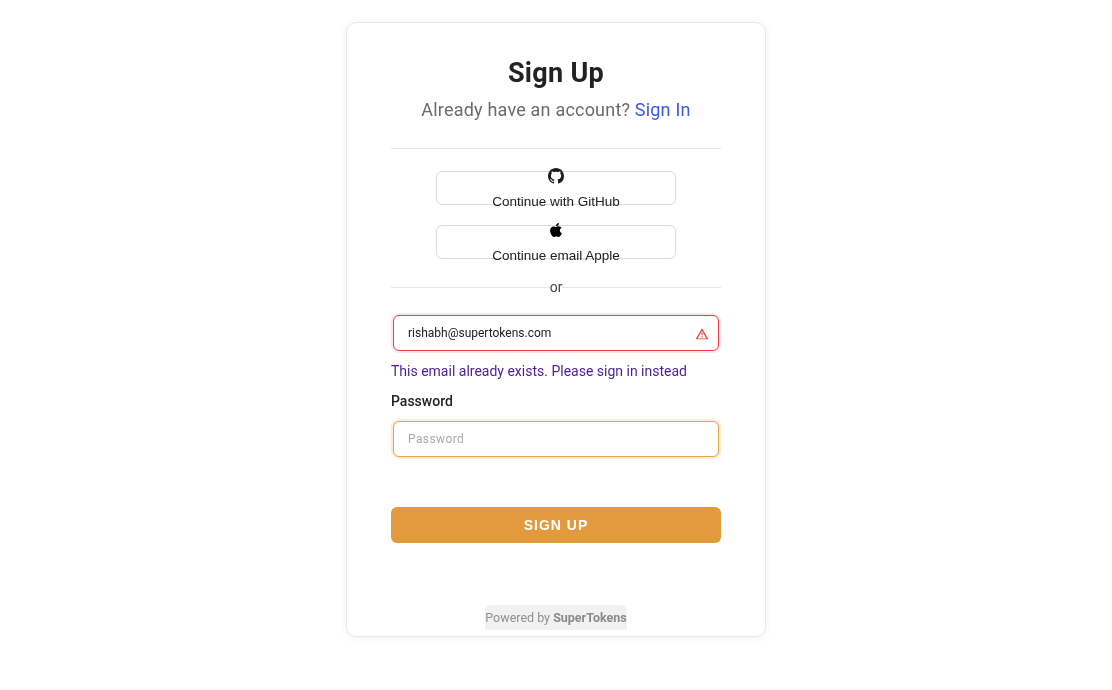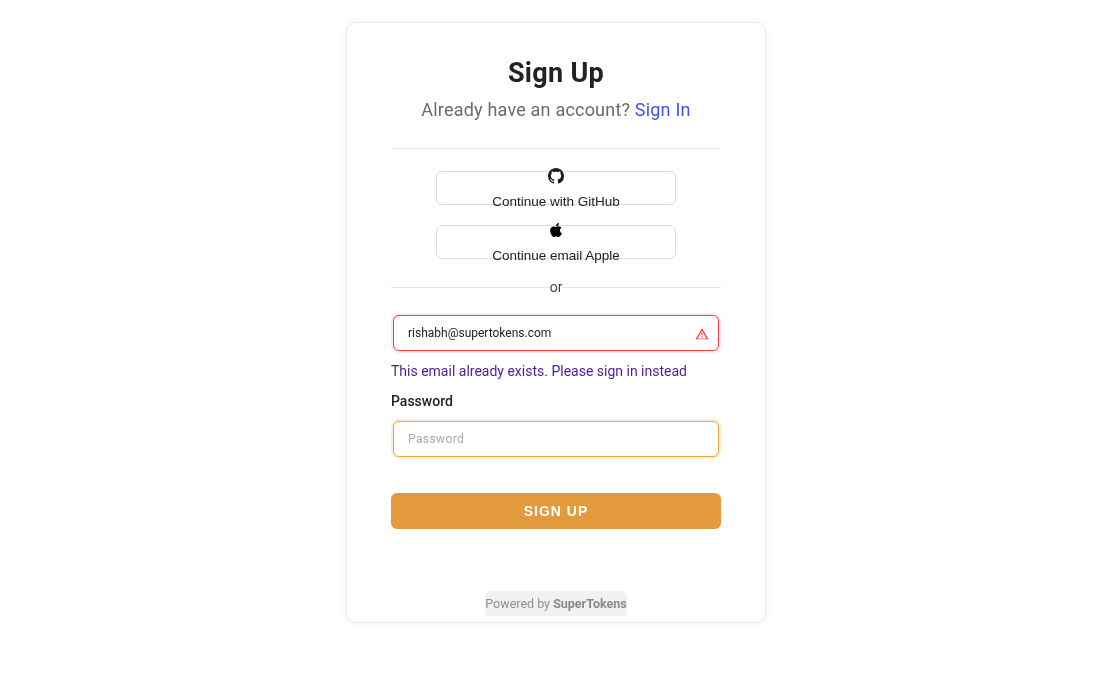--- a/index.html
+++ b/index.html
@@ -140,21 +140,21 @@
       width: 14px;
       height: 14px;
     }
     .error-text {
       color: #4c1d95;
       font-size: 14px;
       margin-top: 4px;
       margin-bottom: 14px;
     }
     .password-group {
-      margin-bottom: 34px;
+      margin-bottom: 48px;
     }
     .submit-button {
       width: 100%;
       height: 36px;
       background: #e29a3d;
       border: none;
       border-radius: 6px;
       color: #fff;
       font-size: 14px;
       font-weight: 700;

